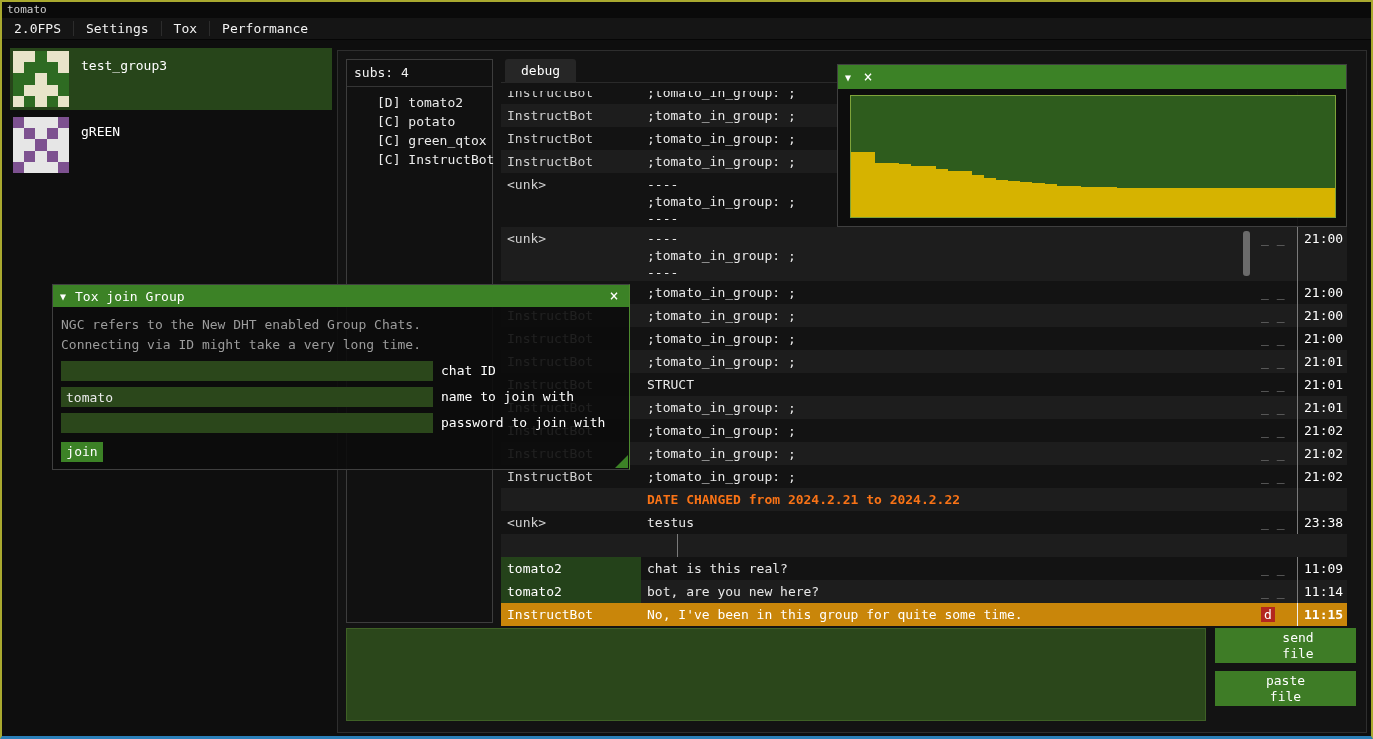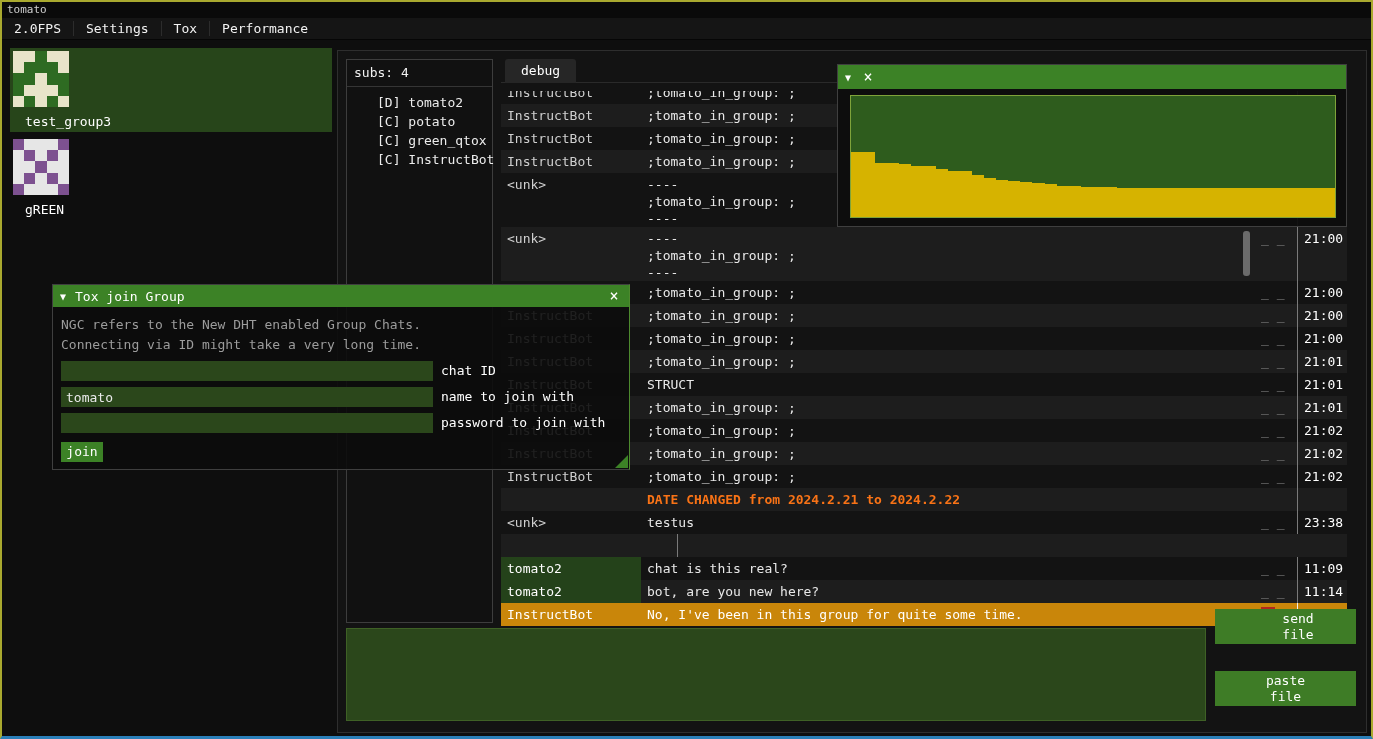--- a/index.html
+++ b/index.html
@@ -13,21 +13,21 @@
   .titlebar { height:16px; line-height:16px; font-size:11px; padding-left:5px;
               background:#0a0a0a; color:#cfcfcf; }
   .menubar { height:22px; background:#151515; display:flex; align-items:stretch;
              border-bottom:1px solid #060606; }
   .menu-entry { line-height:22px; padding:0 12px; color:#f2f2f2; cursor:default; }
   .menu-sep { width:1px; background:#2c2c2c; margin:3px 0; }
 
   
   .contacts { position:absolute; left:8px; top:46px; width:322px; }
   .contact-row { display:flex; align-items:flex-start; min-height:62px;
-                 margin-bottom:4px; padding:3px;flex-direction:column; }
+                 margin-bottom:4px; padding:3px; }
   .contact-row.selected { background:#27451a; }
   .avatar { width:56px; height:56px; display:grid;
             grid-template-columns:repeat(5,1fr); grid-template-rows:repeat(5,1fr); }
   .contact-name { margin-left:12px; margin-top:7px; color:#ffffff; }
 
   
   .group-window { position:absolute; left:335px; top:48px; width:1030px; height:683px;
                   background:#131313; border:1px solid #2e2e2e; }
 
   .subs-panel { position:absolute; left:8px; top:8px; width:147px; height:564px;
@@ -60,21 +60,21 @@
   .scroll-thumb { position:absolute; left:742px; top:172px; width:7px; height:45px;
                   background:#6b6b6b; border-radius:3px; }
 
   .compose { position:absolute; left:8px; top:577px; width:860px; height:93px;
              background:#2b471b; border:1px solid #3f6126; color:#fff;
              font-family:inherit; font-size:13px; padding:4px 6px; resize:none; outline:none;
              display:block; }
   .side-btn { position:absolute; left:877px; width:141px; height:35px;
               background:#3e7c26; color:#fff; border:none; font-family:inherit;
               font-size:13px; line-height:16px; white-space:pre-line; text-align:center; }
-  #send-btn  { top:558px;padding-left:25px; }
+  #send-btn  { top:577px;padding-left:25px; }
   #paste-btn { top:620px; }
 
   
   .float { position:absolute; border:1px solid #3f3f3f; z-index:30; }
   .float-title { height:22px; background:#3c8226; color:#fff; display:flex;
                  align-items:center; padding:0 7px; }
   .float-title .arrow { font-size:10px; margin-right:9px; }
   .float-title .title-text { flex:1 1 auto; white-space:nowrap; overflow:hidden; }
   .float-title .close { width:16px; text-align:center; font-size:15px; line-height:16px; }
 

